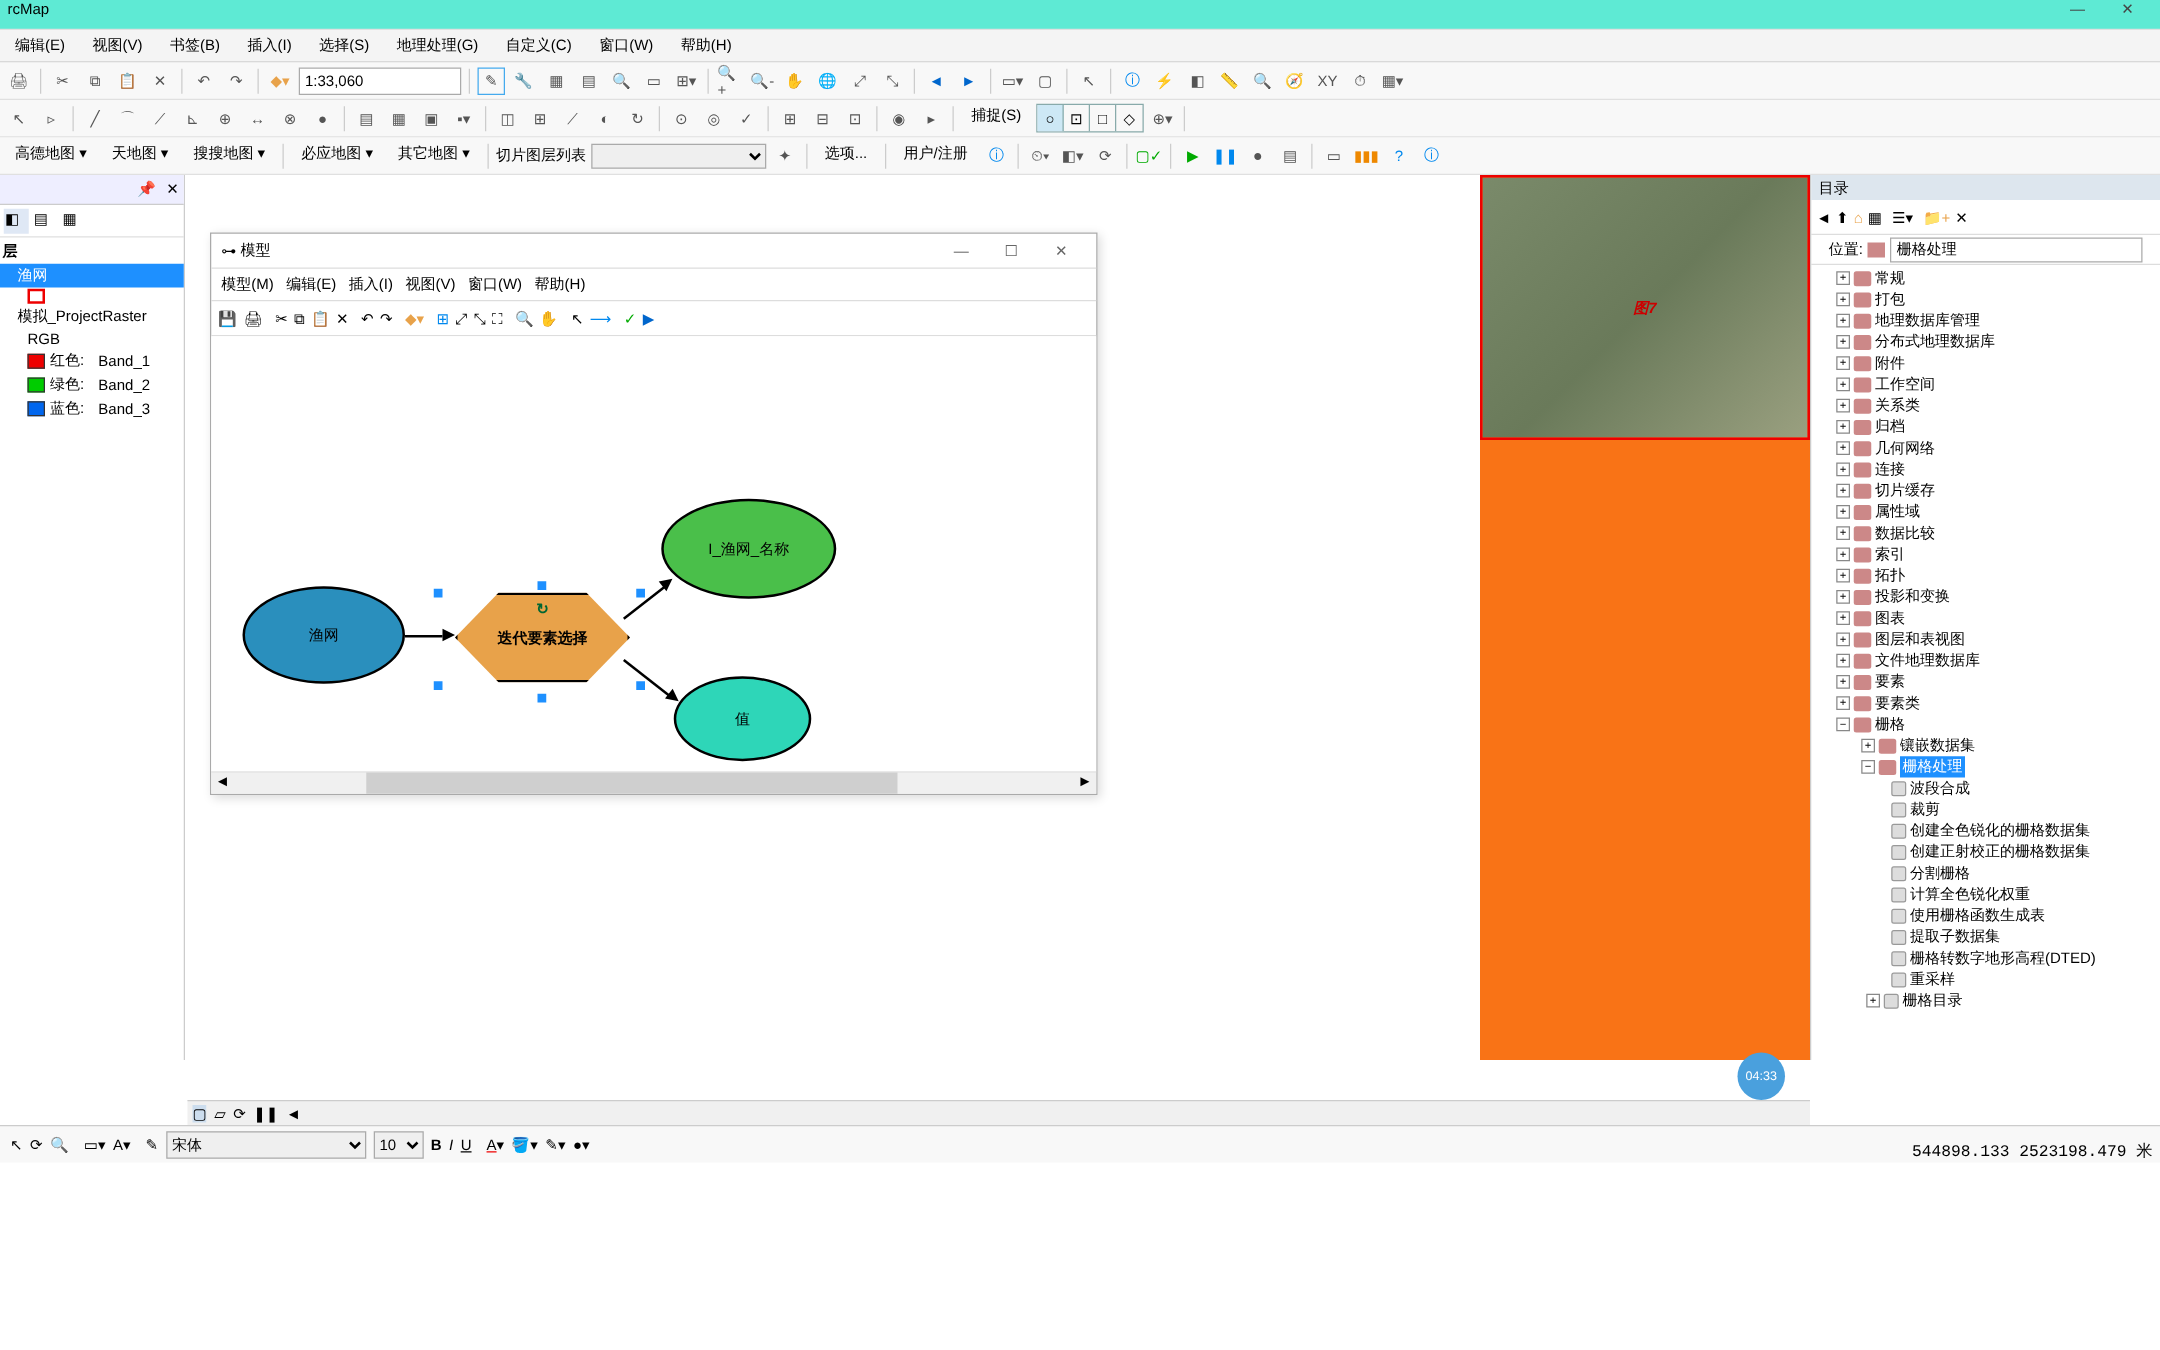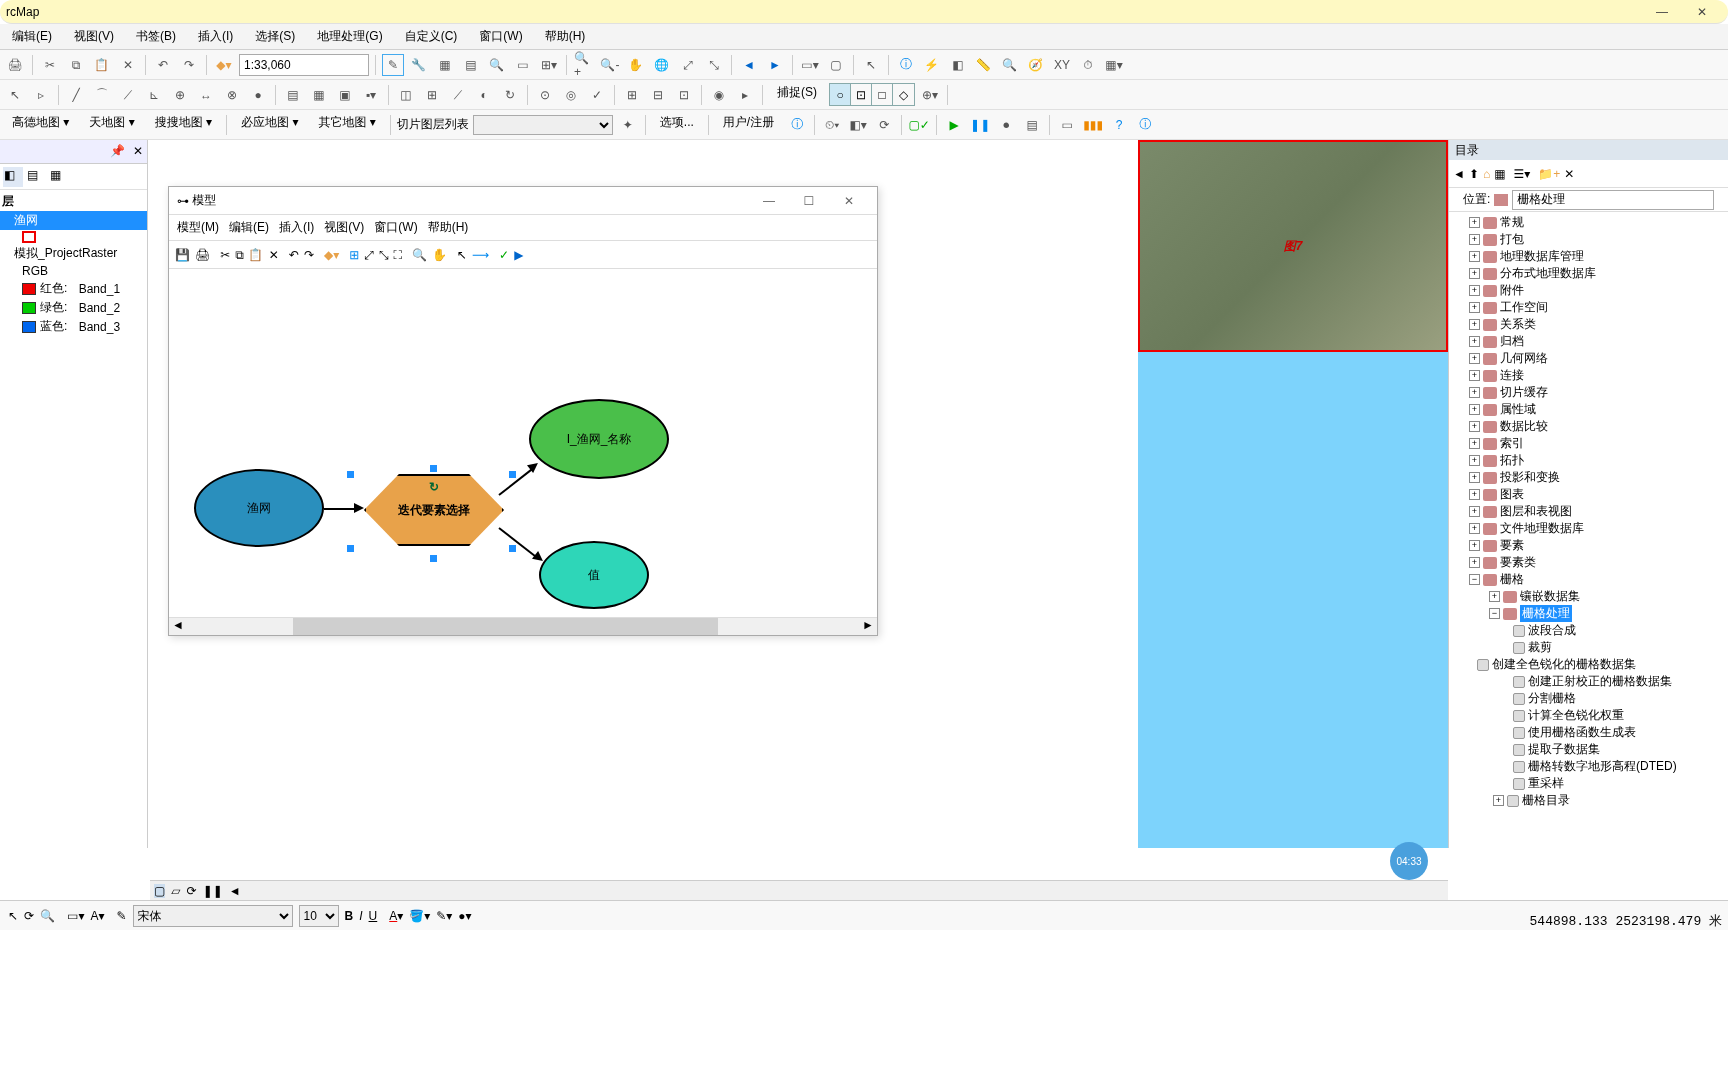--- a/index.html
+++ b/index.html
@@ -1,17 +1,17 @@
 <!DOCTYPE html>
 <html><head>
 <meta charset="utf-8">
 <style>
 * { box-sizing: border-box; margin: 0; padding: 0; font-family: "Microsoft YaHei", sans-serif; font-size: 12px; }
 body { background: #fff; width: 1728px; height: 1080px; overflow: hidden; position: relative; }
-.titlebar { height: 24px; display: flex; align-items: center; padding: 0 6px; background: #fef9c3; border-bottom: 1px solid #e0e0e0; border-radius: 12px; }
+.titlebar { height: 24px; display: flex; padding: 0 6px; background: #5eead4; border-bottom: 1px solid #e0e0e0; }
 .titlebar .spacer { flex: 1; }
 .win-btn { width: 40px; text-align: center; color: #444; }
 .menubar { height: 26px; display: flex; align-items: center; gap: 10px; padding: 0 6px; background: #f4f4f4; border-bottom: 1px solid #d0d0d0; }
 .menubar span { padding: 2px 6px; }
 .toolbar { height: 30px; display: flex; align-items: center; gap: 4px; padding: 2px 4px; background: #f8f8f8; border-bottom: 1px solid #e0e0e0; }
 .toolbar .btn { width: 22px; height: 22px; display: inline-flex; align-items: center; justify-content: center; color: #555; border: 1px solid transparent; }
 .toolbar .sep { width: 1px; height: 20px; background: #ccc; margin: 0 2px; }
 .scale-input { width: 130px; height: 22px; border: 1px solid #aaa; padding: 0 4px; }
 .snap-group { display: flex; border: 1px solid #8aa; }
 .snap-btn { width: 21px; height: 21px; border-right: 1px solid #8aa; display: flex; align-items: center; justify-content: center; }
@@ -37,21 +37,21 @@
 .model-menu { height: 26px; display: flex; align-items: center; gap: 10px; padding: 0 8px; border-bottom: 1px solid #ddd; }
 .model-tb { height: 28px; display: flex; align-items: center; gap: 5px; padding: 0 6px; border-bottom: 1px solid #ddd; }
 .model-canvas { position: relative; width: 100%; height: calc(100% - 82px - 18px); background: #fff; overflow: hidden; }
 .model-scroll { height: 18px; background: #f0f0f0; border-top: 1px solid #ddd; display: flex; }
 .model-scroll .thumb { width: 60%; background: #cfcfcf; margin-left: 15%; }
 .ellipse { position: absolute; border-radius: 50%; border: 2px solid #000; display: flex; align-items: center; justify-content: center; font-weight: normal; }
 .hex { position: absolute; background: #e8a24a; display: flex; align-items: center; justify-content: center; font-weight: bold; border: 2px solid #000; clip-path: polygon(25% 0, 75% 0, 100% 50%, 75% 100%, 25% 100%, 0 50%); }
 .handle { position: absolute; width: 7px; height: 7px; background: #1e90ff; }
 .arrow-line { position: absolute; background: #000; height: 2px; transform-origin: left center; }
 .arrow-head { position: absolute; width: 0; height: 0; border-left: 10px solid #000; border-top: 5px solid transparent; border-bottom: 5px solid transparent; }
-.imagery { position: absolute; right: 0; top: 0; width: 310px; bottom: 0; background: #7dd3fc; }
+.imagery { position: absolute; right: 0; top: 0; width: 264px; bottom: 0; background: #f97316; }
 .img-tile { position: absolute; left: 0; right: 0; border: 2px solid #e00; display: flex; align-items: center; justify-content: center; font-size: 28px; font-weight: bold; color: #c00; font-style: italic; }
 .tile1 { top: 0; height: 212px; background: linear-gradient(135deg,#7a8a6a,#6a7a5a,#9aa080); }
 .tile2 { top: 212px; height: 212px; background: linear-gradient(135deg,#8a9a7a,#7a8a6a,#a0b090); }
 .tile3 { top: 424px; height: 232px; background: linear-gradient(135deg,#6a7a5a,#8a9a7a,#708060); }
 .catalog { width: 280px; border-left: 1px solid #ccc; background: #fff; display: flex; flex-direction: column; }
 .cat-hdr { height: 20px; background: #dde6ee; padding: 2px 6px; }
 .cat-tb { height: 28px; display: flex; align-items: center; gap: 4px; padding: 0 4px; border-bottom: 1px solid #ddd; }
 .cat-loc { height: 24px; display: flex; align-items: center; gap: 4px; padding: 0 14px; border-bottom: 1px solid #ddd; }
 .loc-input { flex: 1; height: 20px; border: 1px solid #aaa; padding: 0 4px; }
 .cat-tree { flex: 1; overflow-y: auto; padding: 2px 0; }
@@ -484,21 +484,21 @@
           <span class="lbl">栅格处理</span>
         </div>
         <div class="ct-row" style="padding-left: 64px;">
           <span class="ct-tool"></span>
           <span class="lbl">波段合成</span>
         </div>
         <div class="ct-row" style="padding-left: 64px;">
           <span class="ct-tool"></span>
           <span class="lbl">裁剪</span>
         </div>
-        <div class="ct-row" style="padding-left: 28px; text-align: center;">
+        <div class="ct-row" style="padding-left: 64px; text-align: center;">
           <span class="ct-tool"></span>
           <span class="lbl">创建全色锐化的栅格数据集</span>
         </div>
         <div class="ct-row" style="padding-left: 64px;">
           <span class="ct-tool"></span>
           <span class="lbl">创建正射校正的栅格数据集</span>
         </div>
         <div class="ct-row" style="padding-left: 64px;">
           <span class="ct-tool"></span>
           <span class="lbl">分割栅格</span>

